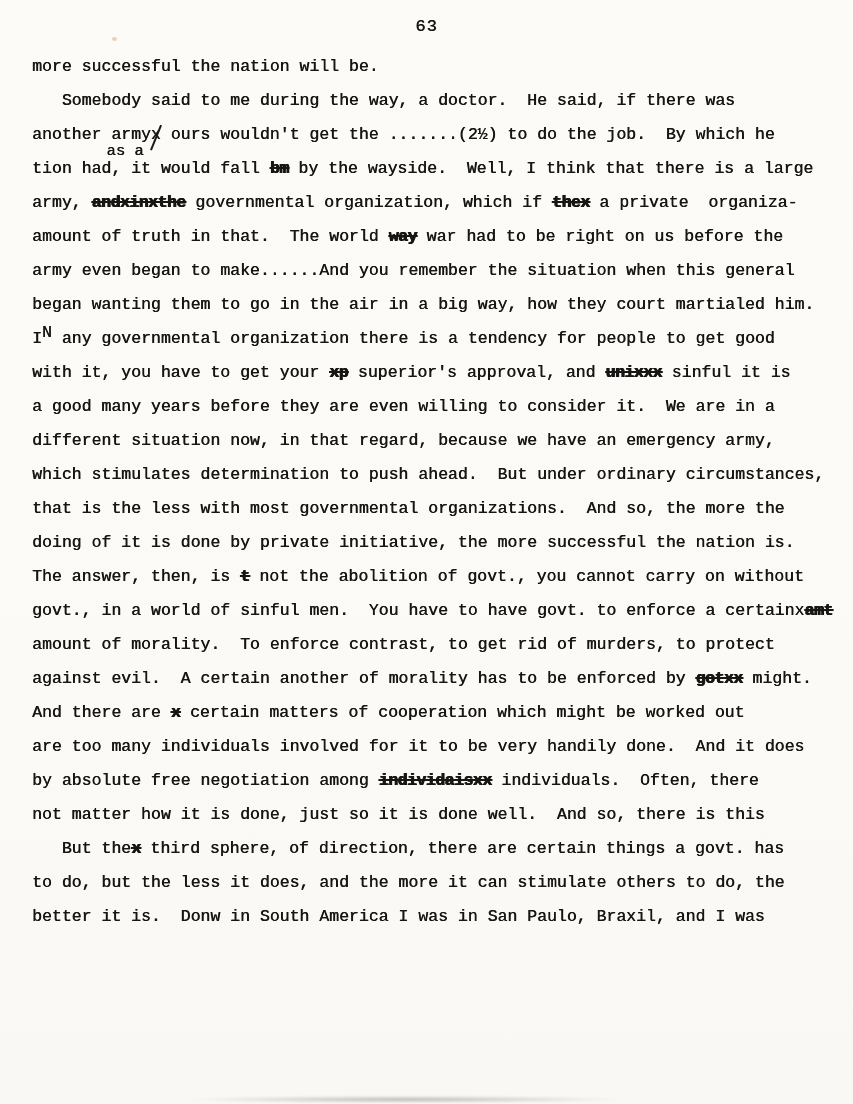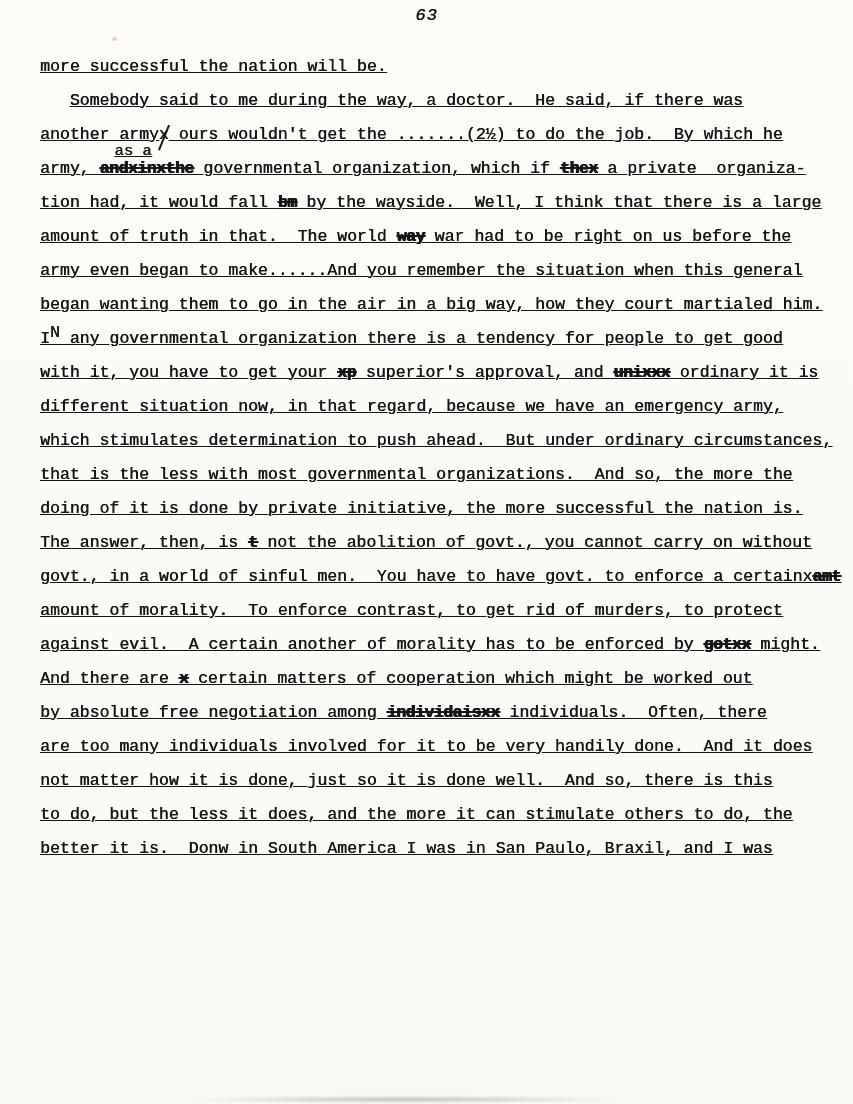--- a/index.html
+++ b/index.html
@@ -12,31 +12,29 @@
   .page {
     position: relative;
     width: 853px; height: 1104px;
     background: linear-gradient(180deg, #fcfbf8 0%, #fbfaf7 60%, #f9f8f4 100%);
     color: #181614;
     box-sizing: border-box;
   }
   .page-number {
     height: 50px;
     box-sizing: border-box;
-    padding-top: 6px;
+    padding-top: 17px;
     text-align: center;
     font-size: 17px;
     letter-spacing: 1px;
     text-shadow: 0.45px 0 0 currentColor;
-    font-style: italic;
   }
   .doc {
-    padding-left: 40px;
+    padding-left: 32px;
     font-size: 16.5px;
-    text-decoration: underline;
   }
   .line {
     white-space: pre;
     height: 34px;
     line-height: 34px;
     text-shadow: 0.45px 0 0 currentColor;
   }
   .line.insert {
     height: 0;
     line-height: 16px;
@@ -90,36 +88,38 @@
 <body>
 
 <div class="page">
   <div class="smudge-dot"></div>
   <div class="page-number">63</div>
   <div class="doc">
       <div class="line"><span class="seg-normal">more successful the nation will be.</span></div>
       <div class="line" style="padding-left: 3ch;"><span class="seg-normal">Somebody said to me during the way, a doctor.  He said, if there was</span></div>
       <div class="line"><span class="seg-normal">another army</span><span class="seg-slashed">x</span><span class="seg-normal"> ours wouldn't get the .......(2½) to do the job.  By which he</span></div>
       <div class="line insert" style="padding-left: 8ch;"><span class="seg-normal">as a</span></div>
+      <div class="line"><span class="seg-normal">tion had, it would fall </span><span class="seg-xout">bm</span><span class="seg-normal"> by the wayside.  Well, I think that there is a large</span></div>
       <div class="line"><span class="seg-normal">army, </span><span class="seg-xout">andxinxthe</span><span class="seg-normal"> governmental organization, which if </span><span class="seg-xout">thex</span><span class="seg-normal"> a private  organiza-</span></div>
-      <div class="line"><span class="seg-normal">tion had, it would fall </span><span class="seg-xout">bm</span><span class="seg-normal"> by the wayside.  Well, I think that there is a large</span></div>
       <div class="line"><span class="seg-normal">amount of truth in that.  The world </span><span class="seg-xout">way</span><span class="seg-normal"> war had to be right on us before the</span></div>
       <div class="line"><span class="seg-normal">army even began to make......And you remember the situation when this general</span></div>
       <div class="line"><span class="seg-normal">began wanting them to go in the air in a big way, how they court martialed him.</span></div>
       <div class="line"><span class="seg-normal">I</span><span class="seg-sup">N</span><span class="seg-normal"> any governmental organization there is a tendency for people to get good</span></div>
-      <div class="line"><span class="seg-normal">with it, you have to get your </span><span class="seg-xout">xp</span><span class="seg-normal"> superior's approval, and </span><span class="seg-xout">unixxx</span><span class="seg-normal"> ordinary it is</span></div>
+      <div class="line"><span class="seg-normal">with it, you have to get your </span><span class="seg-xout">xp</span><span class="seg-normal"> superior's approval, and </span><span class="seg-xout">unixxx</span><span class="seg-normal"> sinful it is</span></div>
+      <div class="line"><span class="seg-normal">a good many years before they are even willing to consider it.  We are in a</span></div>
       <div class="line"><span class="seg-normal">different situation now, in that regard, because we have an emergency army,</span></div>
       <div class="line"><span class="seg-normal">which stimulates determination to push ahead.  But under ordinary circumstances,</span></div>
       <div class="line"><span class="seg-normal">that is the less with most governmental organizations.  And so, the more the</span></div>
       <div class="line"><span class="seg-normal">doing of it is done by private initiative, the more successful the nation is.</span></div>
       <div class="line"><span class="seg-normal">The answer, then, is </span><span class="seg-xout">t</span><span class="seg-normal"> not the abolition of govt., you cannot carry on without</span></div>
       <div class="line"><span class="seg-normal">govt., in a world of sinful men.  You have to have govt. to enforce a certainx</span><span class="seg-xout">amt</span></div>
       <div class="line"><span class="seg-normal">amount of morality.  To enforce contrast, to get rid of murders, to protect</span></div>
       <div class="line"><span class="seg-normal">against evil.  A certain another of morality has to be enforced by </span><span class="seg-xout">gotxx</span><span class="seg-normal"> might.</span></div>
       <div class="line"><span class="seg-normal">And there are </span><span class="seg-xout">x</span><span class="seg-normal"> certain matters of cooperation which might be worked out</span></div>
+      <div class="line"><span class="seg-normal">are too many individuals involved for it to be very handily done.  And it does</span></div>
       <div class="line"><span class="seg-normal">by absolute free negotiation among </span><span class="seg-xout">individaisxx</span><span class="seg-normal"> individuals.  Often, there</span></div>
-      <div class="line"><span class="seg-normal">are too many individuals involved for it to be very handily done.  And it does</span></div>
       <div class="line"><span class="seg-normal">not matter how it is done, just so it is done well.  And so, there is this</span></div>
+      <div class="line" style="padding-left: 3ch;"><span class="seg-normal">But the</span><span class="seg-xout">x</span><span class="seg-normal"> third sphere, of direction, there are certain things a govt. has</span></div>
       <div class="line"><span class="seg-normal">to do, but the less it does, and the more it can stimulate others to do, the</span></div>
       <div class="line"><span class="seg-normal">better it is.  Donw in South America I was in San Paulo, Braxil, and I was</span></div>
     </div>
   <div class="bottom-smudge"></div>
 </div>
 
 </body></html>

